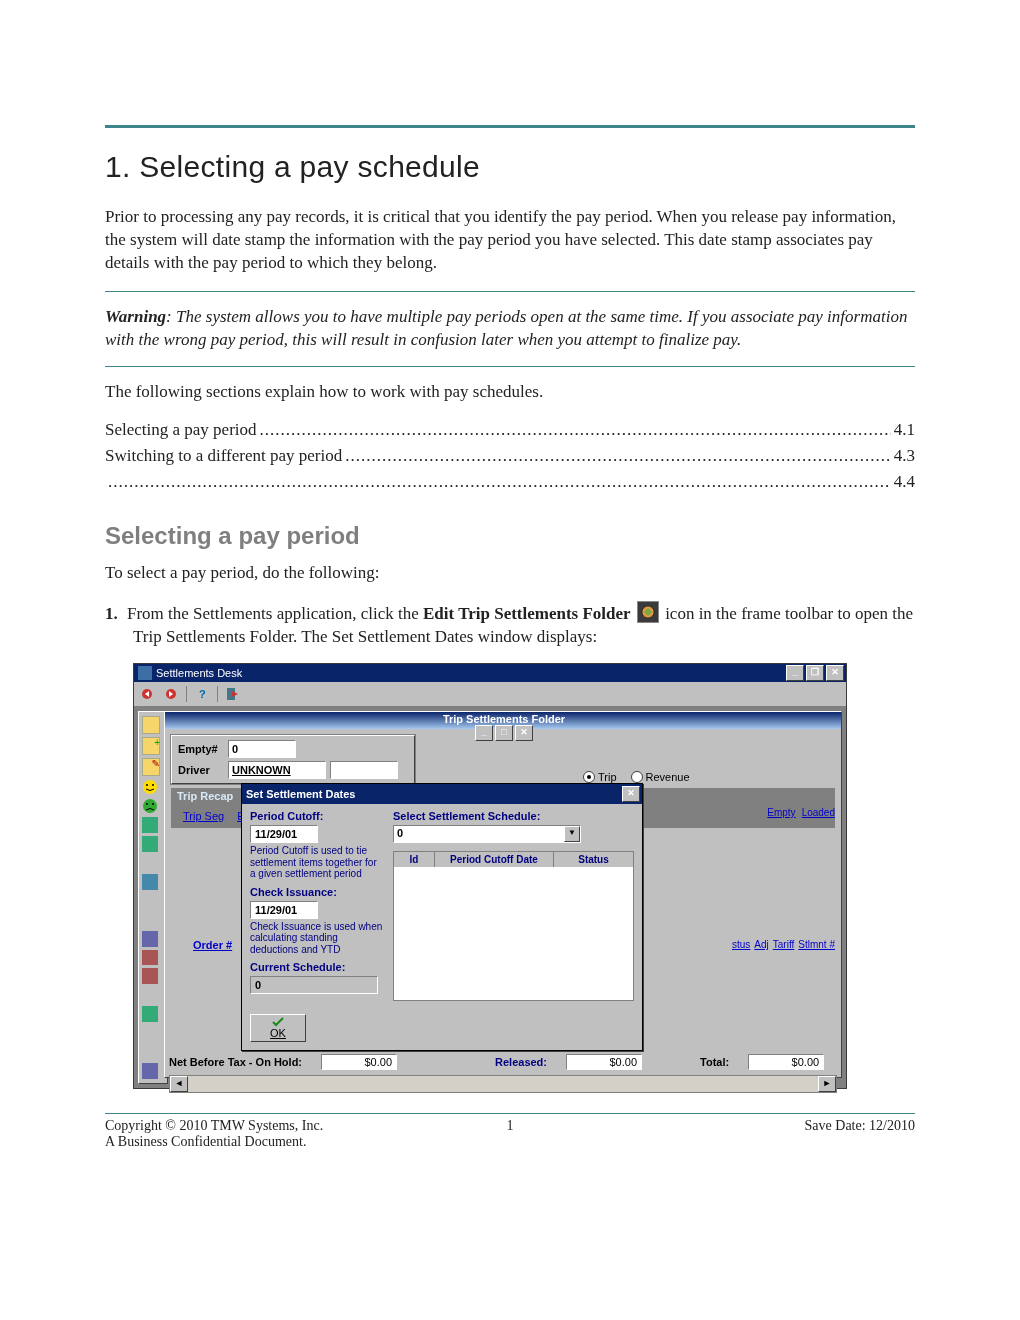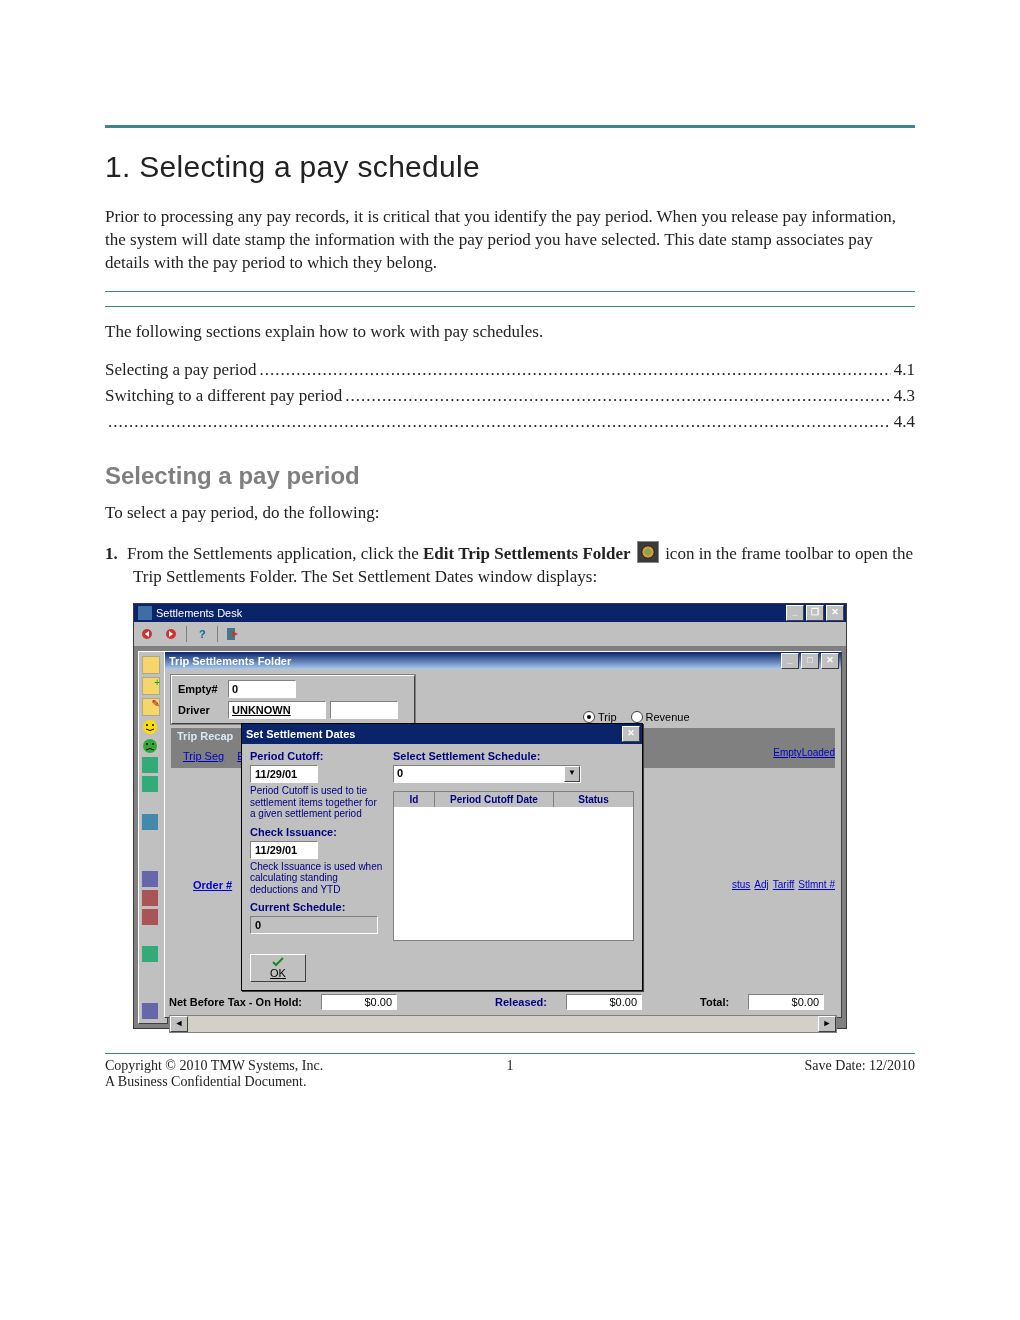--- a/index.html
+++ b/index.html
@@ -197,21 +197,21 @@
     background: #c0c0c0;
     border: 1px solid #fff;
     border-right-color: #404040; border-bottom-color: #404040;
   }
   .inner-title {
     background: linear-gradient(#0a246a, #a6caf0);
     color: #fff;
     height: 16px;
     font-size: 11px;
     padding: 1px 2px 0 4px;
-    display: flex; align-items: center;
+    display: flex; align-items: center; flex-direction: column;
   }
   .inner-title .title-text { flex: 1; font-weight: bold; }
   .inner-body {
     padding: 6px;
     position: relative;
     height: 336px;
   }
   .fieldset-top {
     border: 1px solid #404040;
     border-top-color: #fff; border-left-color: #fff;
@@ -360,21 +360,21 @@
     display: inline-flex; flex-direction: column; align-items: center; justify-content: center;
     gap: 0;
   }
   .ok-btn svg { display:block; }
   .right-hdrs {
     position: absolute;
     top: 78px; right: 6px;
     font-size: 10px;
     color: #0000cc;
     text-decoration: underline;
-    display: flex; 
+    display: flex; gap: 6px;
   }
   .right-hdrs2 {
     position: absolute;
     top: 210px; right: 6px;
     font-size: 10px;
     color: #0000cc;
     text-decoration: underline;
     display: flex; gap: 4px;
   }
   .order-link {
@@ -440,20 +440,23 @@
 
 <div class="page">
   <div class="top-rule"></div>
 
   <h1 class="chapter">1.  Selecting a pay schedule</h1>
 
   <p class="body">Prior to processing any pay records, it is critical that you identify the pay period. When you release pay information, the system will date stamp the information with the pay period you have selected. This date stamp associates pay details with the pay period to which they belong.</p>
 
   <div class="sep-rule"></div>
 
+  <p class="warn">
+    <span class="warn-label">Warning</span><span>: The system allows you to have multiple pay periods open at the same time. If you associate pay information with the wrong pay period, this will result in confusion later when you attempt to finalize pay.</span>
+  </p>
 
   <div class="sep-rule"></div>
 
   <p class="body">The following sections explain how to work with pay schedules.</p>
 
   <div class="toc">
     <div class="toc-row">
       <span class="toc-label">Selecting a pay period</span>
       <span class="toc-dots"></span>
       <span class="toc-page">4.1</span>

